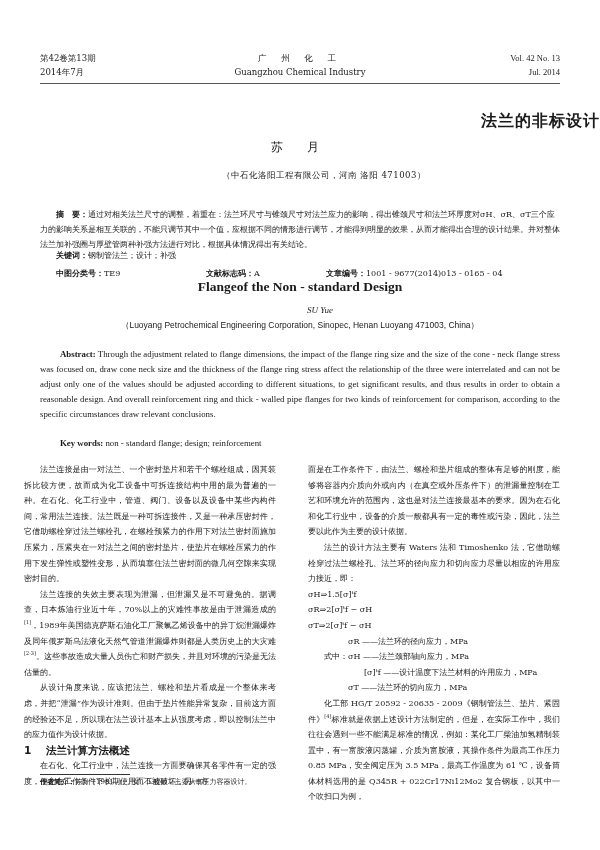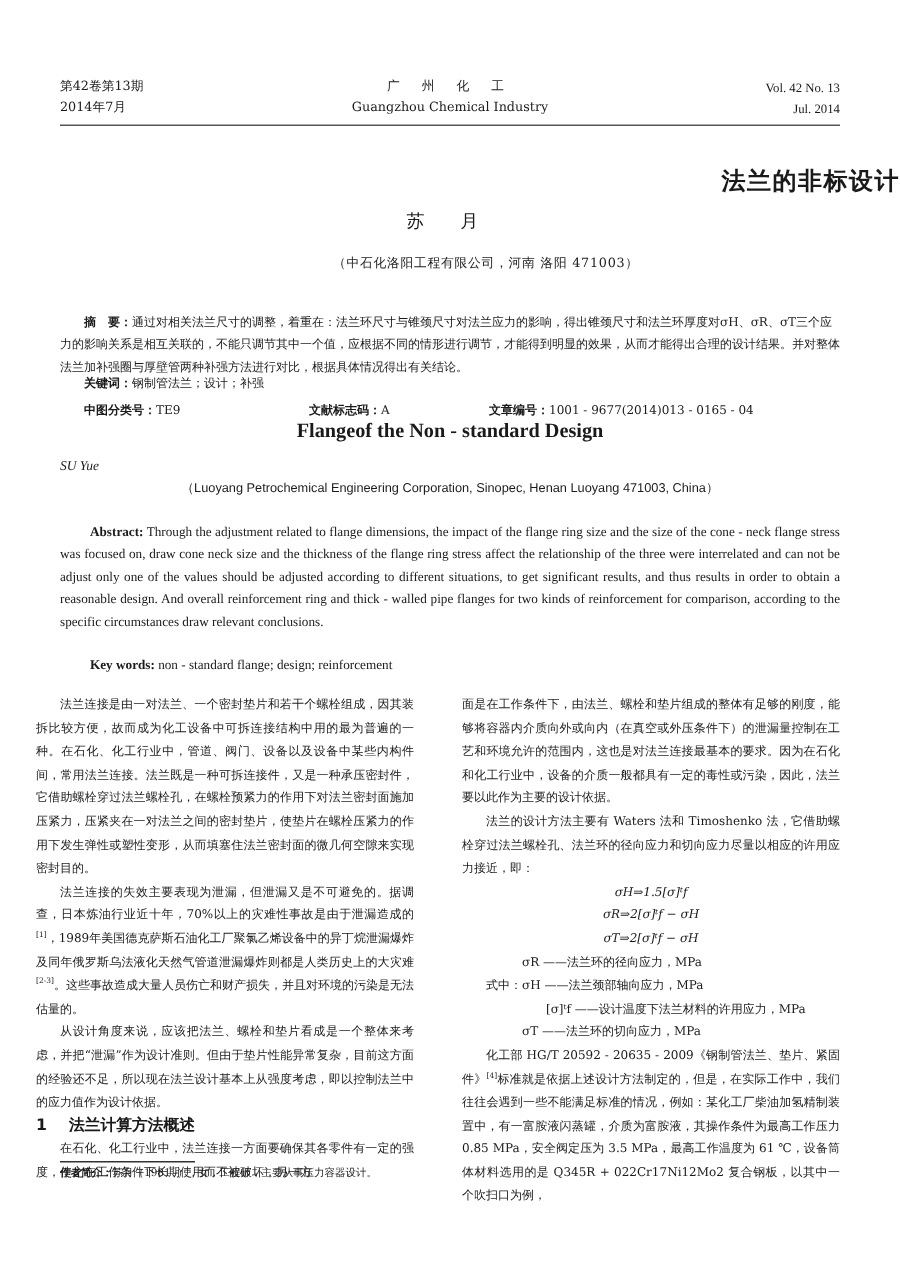--- a/index.html
+++ b/index.html
@@ -12,36 +12,36 @@
     .hdr-rule { left: 40px; right: 40px; top: 83px; height: 1px; background: #555; }
     .title-cn { left: 0; right: 0; top: 99px; text-align: right; font-size: 16px; font-weight: bold; font-family: "DejaVu Sans", sans-serif; letter-spacing: 1px; margin-top: 12px; }
     .author-cn { left: 0; right: 0; top: 139px; text-align: center; font-size: 12px; letter-spacing: 10px; }
     .affil-cn { left: 0; right: 0; top: 170px; text-align: center; font-size: 8.5px; letter-spacing: 0.5px; padding-left: 48px; }
     .abstract-cn { left: 40px; right: 40px; top: 207px; font-size: 8px; line-height: 15px; text-indent: 16px; }
     .abstract-cn b, .kw-cn b, .cls-row b { font-family: "DejaVu Sans", sans-serif; font-weight: bold; }
     .kw-cn { left: 56px; top: 250px; font-size: 8px; }
     .cls-row { left: 56px; right: 40px; top: 268px; font-size: 8px; display: flex; }
     .cls-row .item { margin-right: 0; }
     .title-en { left: 0; right: 0; top: 279px; text-align: center; font-size: 13.5px; font-weight: bold; font-family: "Liberation Serif", serif; }
-    .author-en { left: 0; right: 0; top: 305px; text-align: left; font-size: 9px; font-style: italic; font-family: "Liberation Serif", serif; padding-left: 40px; }
+    .author-en { left: 0; right: 0; top: 305px; text-align: center; font-size: 9px; font-style: italic; font-family: "Liberation Serif", serif; padding-left: 40px; }
     .affil-en { left: 0; right: 0; top: 320px; text-align: center; font-size: 8.5px; font-family: Liberation Sans, sans-serif; }
     .abstract-en { left: 40px; right: 40px; top: 347px; font-size: 8.8px; line-height: 15px; text-align: justify; text-indent: 20px; font-family: "Liberation Serif", serif; }
     .kw-en { left: 60px; top: 438px; font-size: 8.8px; font-family: "Liberation Serif", serif; }
     .col { font-size: 8px; line-height: 15.6px; text-align: justify; }
     .col-left { left: 24px; width: 252px; top: 462px; }
     .col-right { left: 308px; width: 252px; top: 462px; }
     .col p { margin: 0; text-indent: 16px; }
     .col p.noind { text-indent: 0; }
     sup { font-size: 5px; vertical-align: super; line-height: 0; }
     .sec-head { font-family: "DejaVu Sans", sans-serif; font-weight: bold; font-size: 10.5px; margin: 6px 0 6px 0; text-indent: 0 !important; }
     .sec-head .num { display: inline-block; width: 22px; }
     .fn-rule { left: 40px; width: 90px; top: 774px; height: 1px; background: #333; }
     .footnote { left: 40px; top: 777px; font-size: 7px; }
     .footnote b { font-family: "DejaVu Sans", sans-serif; }
-    .formula { text-align: center; font-family: "DejaVu Serif", serif; font-style: italic; line-height: 15.6px; }
+    .formula { text-align: left; font-family: "DejaVu Serif", serif; line-height: 15.6px; }
     .sym-row { text-indent: 0 !important; }
   </style>
 </head>
 <body>
 
 <div class="abs hdr-left">
   <div>第42卷第13期</div>
   <div>2014年7月</div>
 </div>
 <div class="abs hdr-center">

